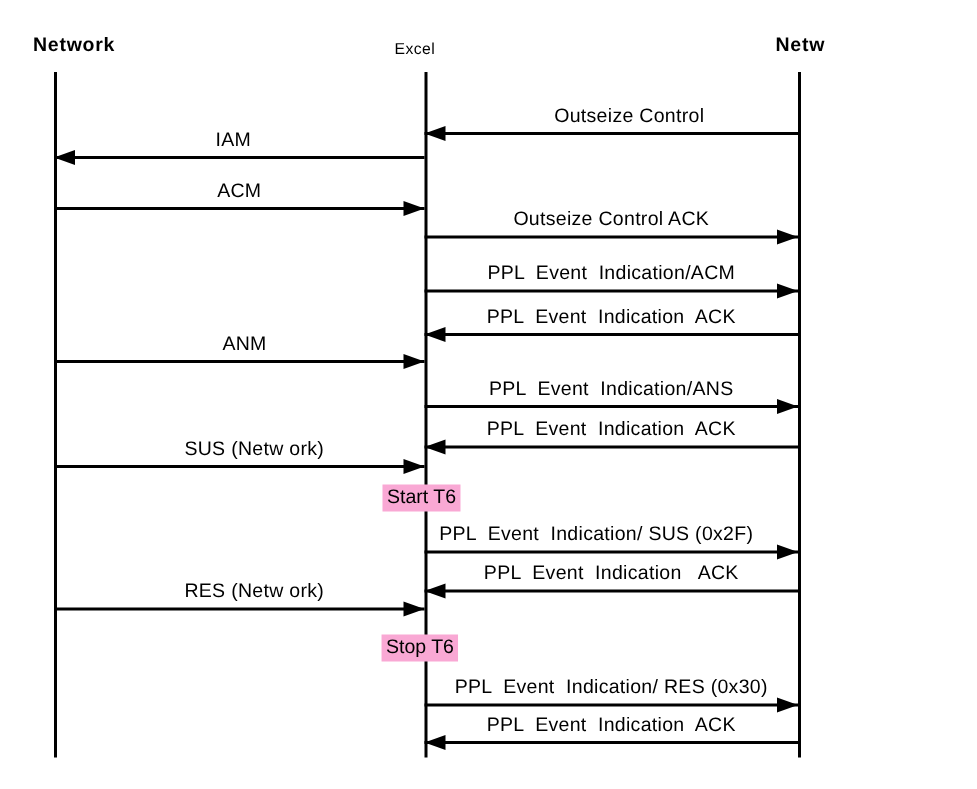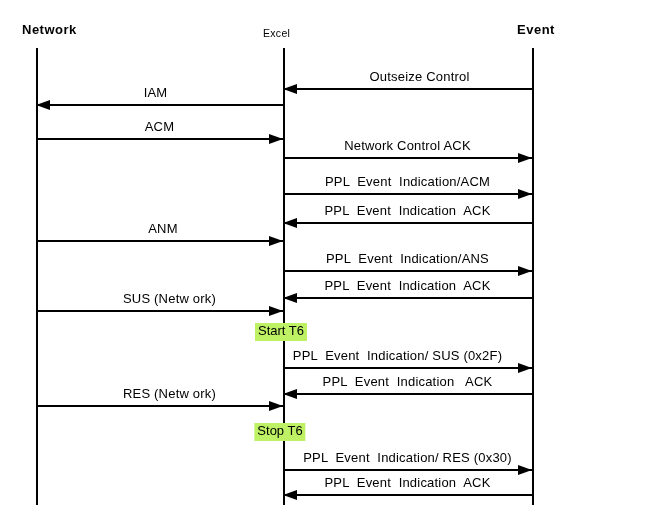--- a/index.html
+++ b/index.html
@@ -25,21 +25,21 @@
   .lifeline {
     position: absolute;
     width: 2px;
     background: #000;
     z-index: 1;
   }
   .annotation {
     position: absolute;
     font-size: 13px;
     line-height: 15px;
-    background: #bef264;
+    background: #f9a8d4;
     padding: 0 3px 3px 3px;
     transform: translateX(-50%);
     white-space: pre;
     z-index: 2;
   }
   .msg-label {
     position: absolute;
     font-size: 13px;
     line-height: 14px;
     text-align: center;
@@ -64,21 +64,21 @@
   .msg-head.left  { border-right: 14px solid #000; }
   .msg-head.right { border-left: 14px solid #000; }
 </style>
 </head>
 <body>
 
 <div id="stage">
 
   <div class="actor-label bold" style="left:22px; top:23px;">Network</div>
   <div class="actor-label small" style="left:263px; top:26px;">Excel</div>
-  <div class="actor-label bold" style="left:517px; top:23px;">Event</div>
+  <div class="actor-label bold" style="left:517px; top:23px;">Netw</div>
 
   <div class="lifeline" style="left:36px; top:48px; height:457px;"></div>
   <div class="lifeline" style="left:283px; top:48px; height:457px;"></div>
   <div class="lifeline" style="left:532px; top:48px; height:457px;"></div>
 
   <div class="annotation" style="left:281px; top:323px;">Start T6</div>
   <div class="annotation" style="left:280px; top:423px;">Stop T6</div>
 
   <div id="messages-layer">
   <div class="msg">
@@ -93,21 +93,21 @@
     <div class="msg-head left" style="top: 100px; left: 36px;"></div>
   </div>
 
   <div class="msg">
     <div class="msg-label" style="left: 36px; width: 247px; top: 120px;">ACM</div>
     <div class="msg-line" style="left: 36px; width: 247px; top: 138px;"></div>
     <div class="msg-head right" style="top: 134px; left: 269px;"></div>
   </div>
 
   <div class="msg">
-    <div class="msg-label" style="left: 283px; width: 249px; top: 139px;">Network Control ACK</div>
+    <div class="msg-label" style="left: 283px; width: 249px; top: 139px;">Outseize Control ACK</div>
     <div class="msg-line" style="left: 283px; width: 249px; top: 157px;"></div>
     <div class="msg-head right" style="top: 153px; left: 518px;"></div>
   </div>
 
   <div class="msg">
     <div class="msg-label" style="left: 283px; width: 249px; top: 175px;">PPL  Event  Indication/ACM</div>
     <div class="msg-line" style="left: 283px; width: 249px; top: 193px;"></div>
     <div class="msg-head right" style="top: 189px; left: 518px;"></div>
   </div>
 

